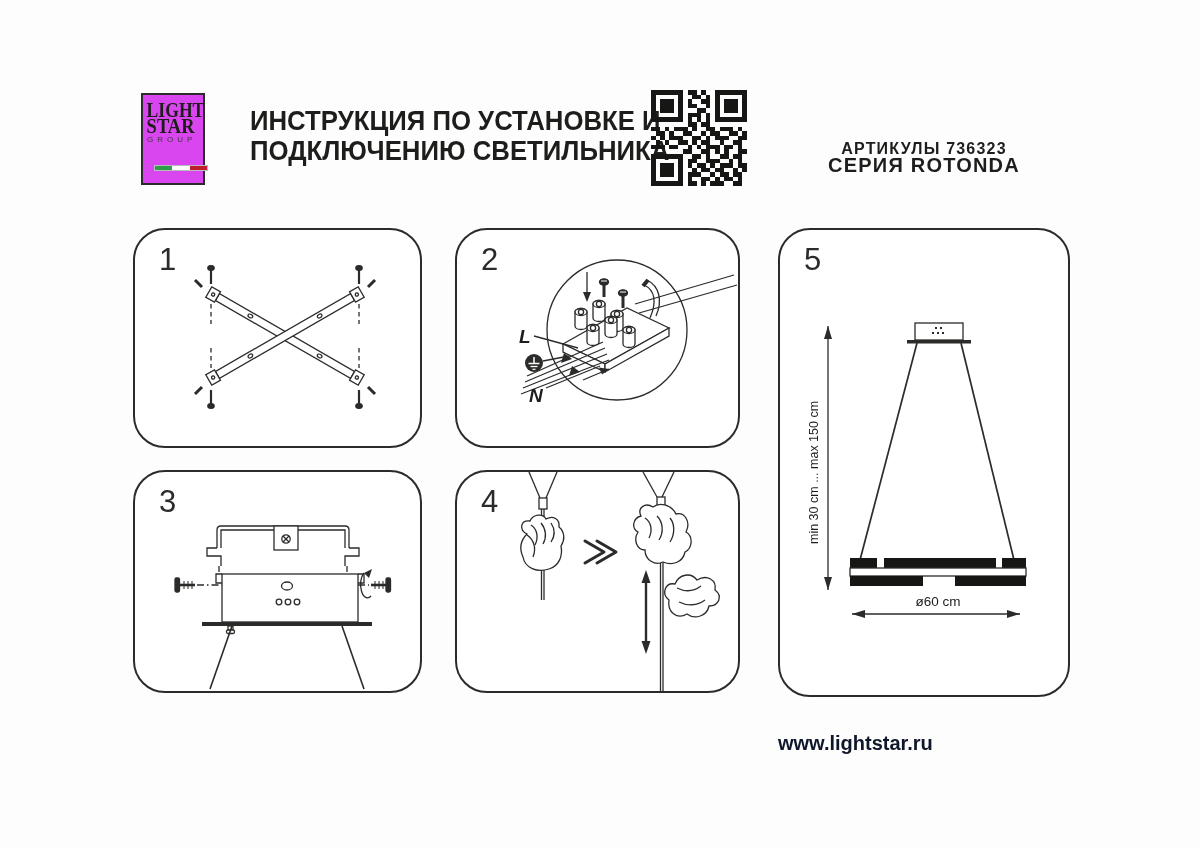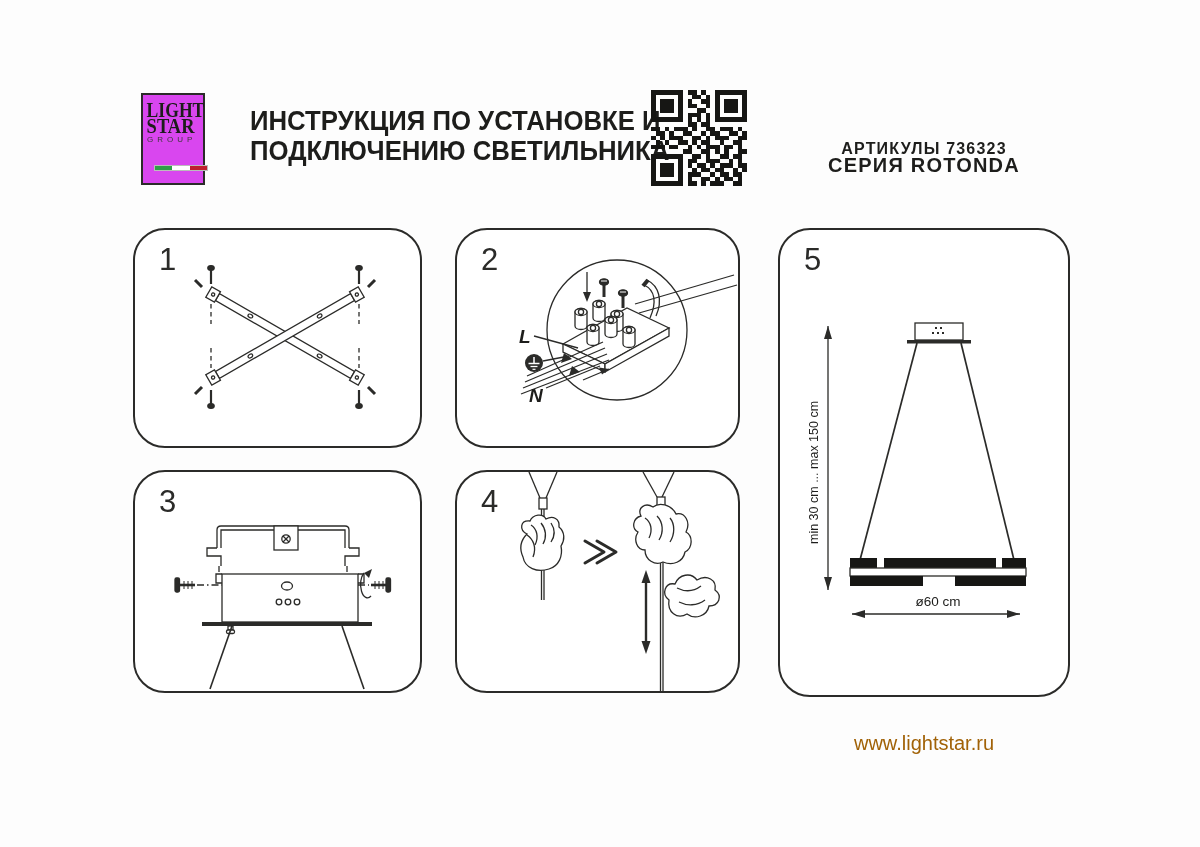--- a/index.html
+++ b/index.html
@@ -42,22 +42,22 @@
   .panel { position:absolute; border:2px solid #2b2b29; border-radius:32px; background:#fff; }
   #p1 { left:133px; top:228px; width:289px; height:220px; }
   #p2 { left:455px; top:228px; width:285px; height:220px; }
   #p3 { left:133px; top:470px; width:289px; height:223px; }
   #p4 { left:455px; top:470px; width:285px; height:223px; }
   #p5 { left:778px; top:228px; width:292px; height:469px; }
   .stepnum { position:absolute; left:24px; top:12px; font-size:31px; font-weight:400; color:#2b2b29; }
   svg.ill { position:absolute; left:0; top:0; width:100%; height:100%; display:block; }
   
   .footer {
-    position:absolute; left:778px; top:732px; width:292px; text-align:center;
-    font-size:20px; font-weight:normal; color:#a16207;
+    position:absolute; left:778px; top:732px; width:292px; text-align:left;
+    font-size:20px; font-weight:bold; color:#0f172a;
   }
 </style>
 </head>
 <body>
 
 <div class="logo">
   <div class="logo-light">LIGHT</div>
   <div class="logo-star">STAR</div>
   <div class="logo-group">GROUP</div>
   <div class="logo-flag">

